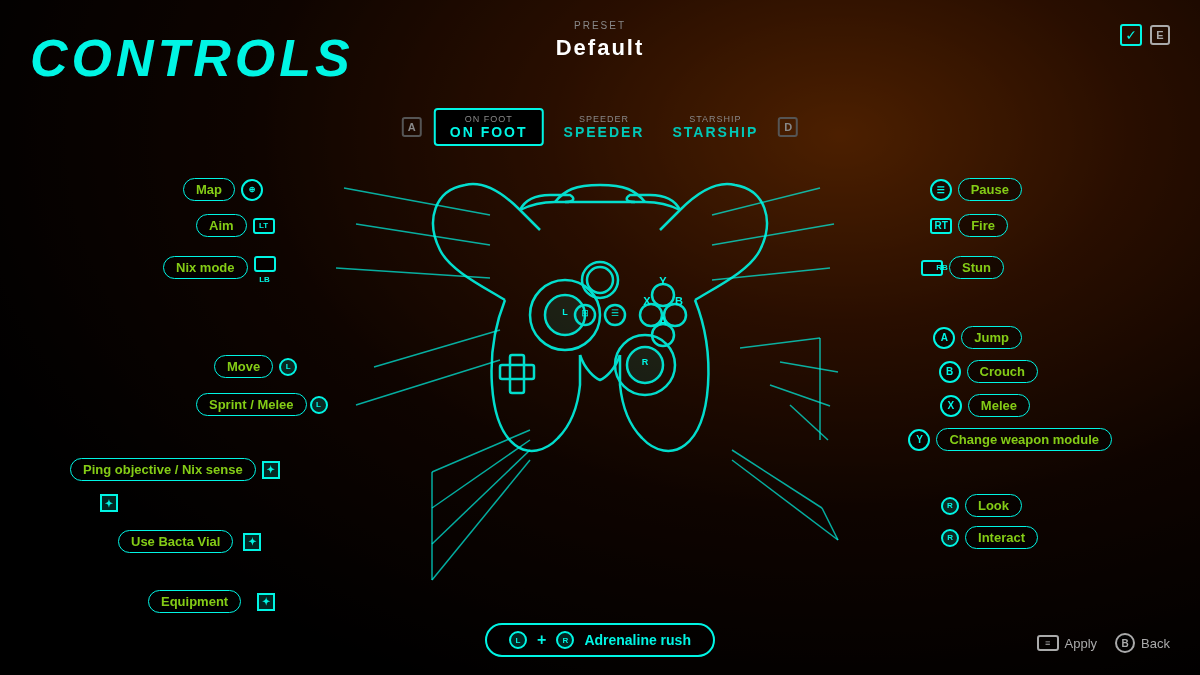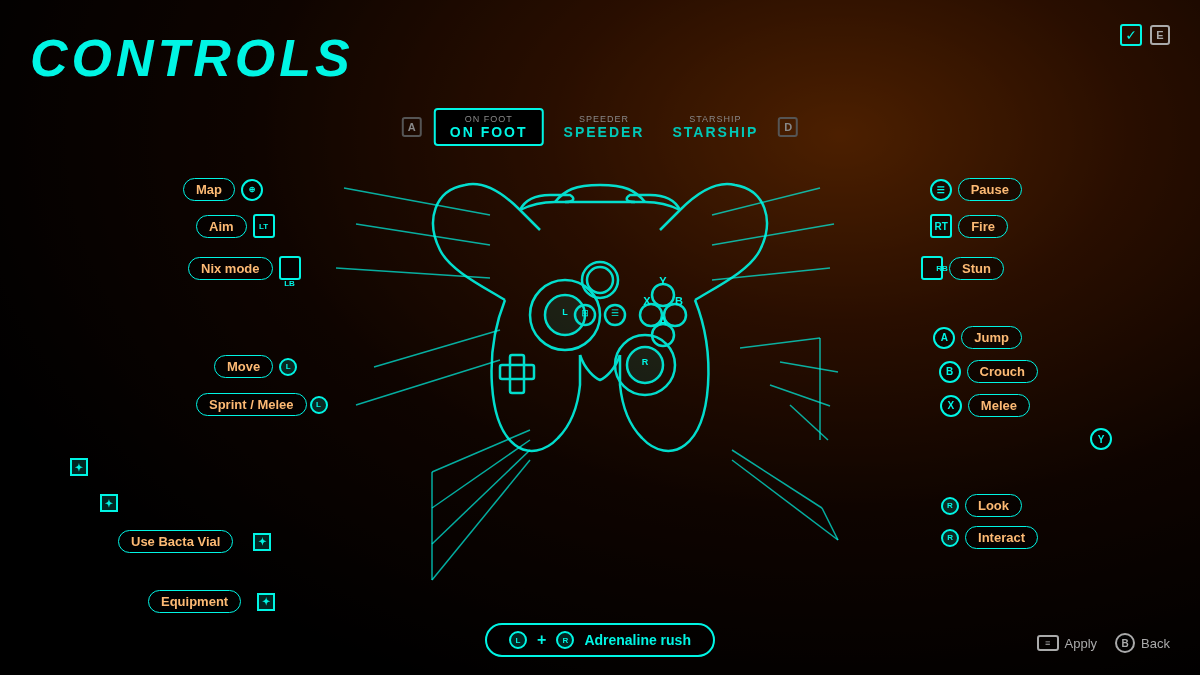--- a/index.html
+++ b/index.html
@@ -136,21 +136,21 @@
     }
     .tab-active {
       background: #000;
       border: 2px solid #00f5e4;
       border-radius: 4px;
       padding: 4px 14px;
     }
     .tab-active .tab-name { color: #00f5e4; }
     .tab-inactive .tab-name { color: #00c8b8; }
     .label-text {
-      color: #fdba74;
+      color: #84cc16;
       font-size: 13px;
       font-weight: 600;
       white-space: nowrap;
       border: 1.5px solid #00f5e4;
       border-radius: 14px;
       padding: 3px 12px;
       background: rgba(0,0,0,0.5);
     }
     .btn-circle {
       width: 22px;
@@ -161,21 +161,21 @@
       display: flex;
       align-items: center;
       justify-content: center;
       font-size: 10px;
       font-weight: bold;
       color: #00f5e4;
       flex-shrink: 0;
     }
     .btn-rect {
       width: 22px;
-      height: 24px;
+      height: 16px;
       border-radius: 3px;
       border: 2px solid #00f5e4;
       background: rgba(0,0,0,0.6);
       display: flex;
       align-items: center;
       justify-content: center;
       font-size: 9px;
       font-weight: bold;
       color: #00f5e4;
       flex-shrink: 0;
@@ -266,20 +266,24 @@
 </head>
 <body>
 
 <div class="bg"></div>
 <div class="bg-overlay"></div>
 
 <div class="content">
 
   <div class="title">CONTROLS</div>
 
+  <div class="top-center">
+    <span class="preset-label">PRESET</span>
+    <span class="preset-name">Default</span>
+  </div>
 
   <div class="top-right">
     <div class="checkbox-icon">✓</div>
     <div class="key-badge">E</div>
   </div>
 
   <div class="tabs-row">
     <div class="tab-key">A</div>
     <div class="tab tab-active">
       <span class="tab-sublabel">ON FOOT</span>
@@ -364,46 +368,47 @@
       </div>
   </div>
 
   <div style="position:absolute; top:214px; left:196px; display:flex; align-items:center; gap:6px;">
     <span class="label-text">Aim</span>
     <div class="btn-rect">
         <span style="font-size:8px;">LT</span>
       </div>
   </div>
 
-  <div style="position:absolute; top:256px; left:188px; display:flex; align-items:center; gap:6px;">
+  <div style="position:absolute; top:256px; left:163px; display:flex; gap:6px;">
     <span class="label-text">Nix mode</span>
     <div class="btn-rect">
         <span style="font-size:8px;margin-top:31px;">LB</span>
       </div>
   </div>
 
   <div style="position:absolute; top:355px; left:214px; display:flex; align-items:center; gap:6px;">
     <span class="label-text">Move</span>
     <div class="stick-icon">L</div>
   </div>
 
   <div style="position:absolute; top:393px; left:196px; display:flex; align-items:center; gap:3px;">
     <span class="label-text">Sprint / Melee</span>
     <div class="stick-icon">L</div>
   </div>
 
   <div style="position:absolute; top:458px; left:70px; display:flex; align-items:center; gap:6px;">
+    <span class="label-text">Ping objective / Nix sense</span>
     <div class="dpad-icon">✦</div>
   </div>
 
   <div style="position:absolute; top:494px; left:100px; display:flex; align-items:center; gap:6px;">
     <div class="dpad-icon">✦</div>
   </div>
 
-  <div style="position:absolute; top:530px; left:118px; display:flex; align-items:center; gap:20px;">
+  <div style="position:absolute; top:530px; left:118px; display:flex; align-items:center; gap:10px;">
     <span class="label-text">Use Bacta Vial</span>
     <div class="dpad-icon">✦</div>
   </div>
 
   <div style="position:absolute; top:590px; left:148px; display:flex; align-items:center; gap:16px;">
     <span class="label-text">Equipment</span>
     <div class="dpad-icon">✦</div>
   </div>
 
   <div style="position:absolute; top:178px; right:178px; display:flex; align-items:center; gap:6px;">
@@ -437,20 +442,21 @@
     <span class="label-text">Crouch</span>
   </div>
 
   <div style="position:absolute; top:394px; right:170px; display:flex; align-items:center; gap:6px;">
     <div class="btn-circle">X</div>
     <span class="label-text">Melee</span>
   </div>
 
   <div style="position:absolute; top:428px; right:88px; display:flex; align-items:center; gap:6px;">
     <div class="btn-circle">Y</div>
+    <span class="label-text">Change weapon module</span>
   </div>
 
   <div style="position:absolute; top:494px; right:178px; display:flex; align-items:center; gap:6px;">
     <div class="stick-icon">R</div>
     <span class="label-text">Look</span>
   </div>
 
   <div style="position:absolute; top:526px; right:162px; display:flex; align-items:center; gap:6px;">
     <div class="stick-icon">R</div>
     <span class="label-text">Interact</span>

